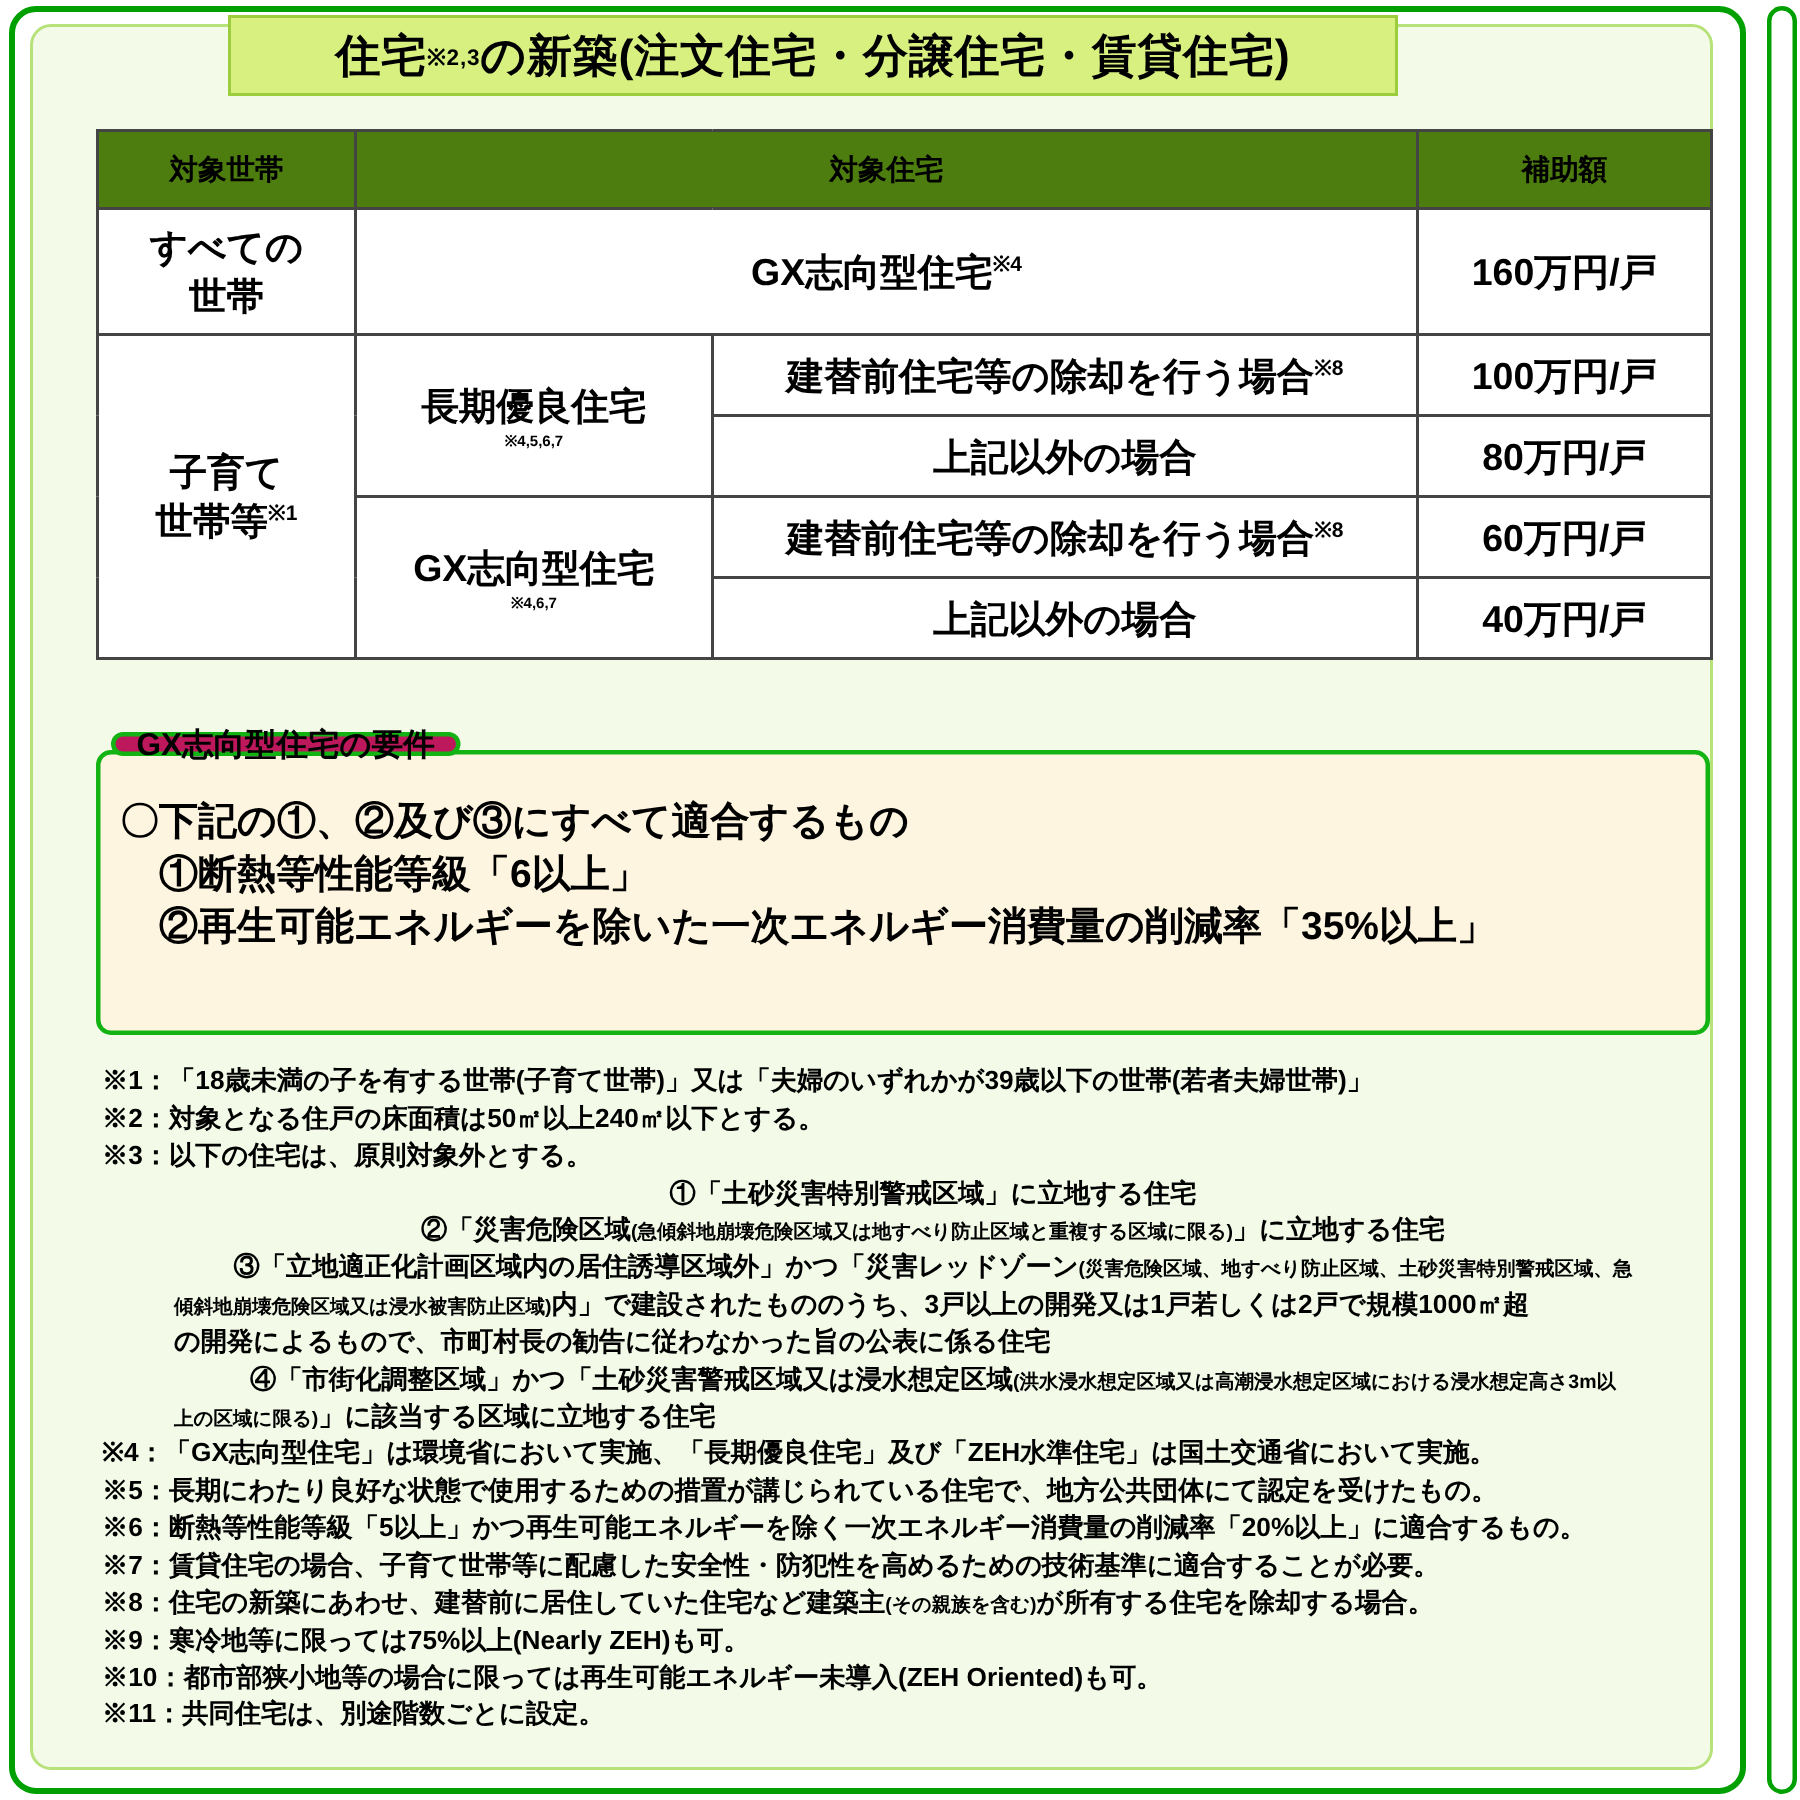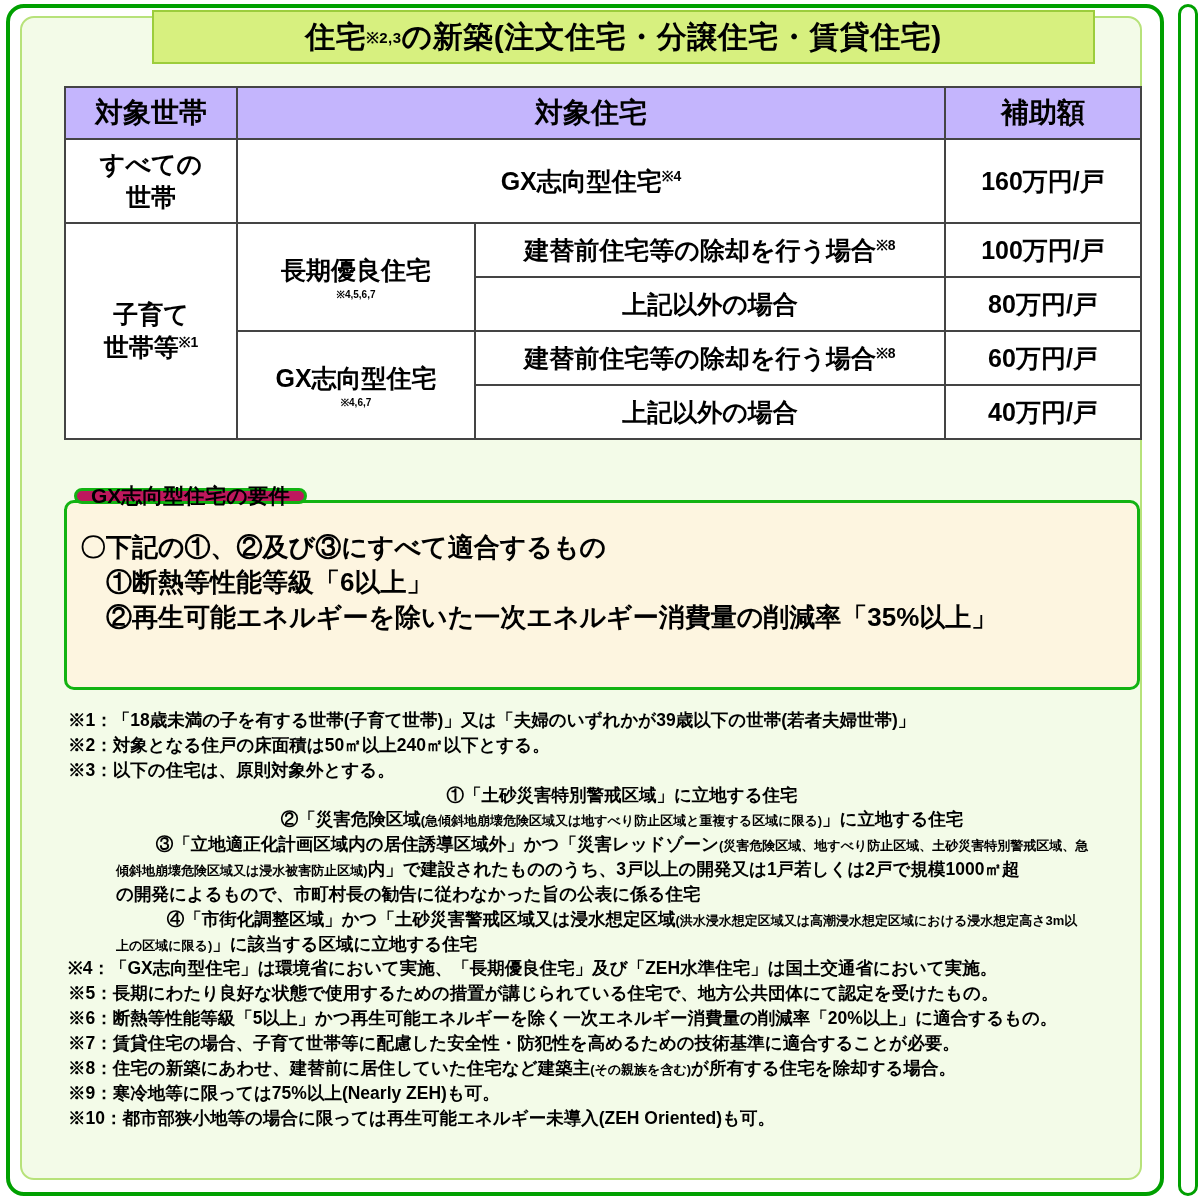--- a/index.html
+++ b/index.html
@@ -52,21 +52,21 @@
     border: 2px solid #b7e27a;
     border-radius: 14px;
     box-sizing: border-box;
     background: #f3fbe8;
   }
   
   .title-banner {
     position: absolute;
     left: 130px;
     top: -8px;
-    width: 943px;
+    width: 780px;
     height: 54px;
     background: #d7f07f;
     border: 2px solid #9ccd3c;
     box-sizing: border-box;
     display: flex;
     align-items: center;
     justify-content: center;
     font-size: 30px;
     font-weight: bold;
     letter-spacing: 0.5px;
@@ -88,23 +88,23 @@
   table.main-table td, table.main-table th {
     border: 2px solid #444444;
     background: #ffffff;
     padding: 4px 8px;
     font-size: 25px;
     font-weight: bold;
     text-align: center;
     vertical-align: middle;
   }
   table.main-table th {
-    background: #c4b5fd;
+    background: #4d7c0f;
     height: 42px;
-    font-size: 28px;
+    font-size: 19px;
   }
   td.left-align {
     text-align: left;
   }
   .sup-small {
     font-size: 14px;
     vertical-align: super;
     font-weight: bold;
   }
   .note-line {
@@ -296,16 +296,17 @@
       </span>
       <span class="row">※4：「GX志向型住宅」は環境省において実施、「長期優良住宅」及び「ZEH水準住宅」は国土交通省において実施。</span>
       <span class="row">※5：長期にわたり良好な状態で使用するための措置が講じられている住宅で、地方公共団体にて認定を受けたもの。</span>
       <span class="row">※6：断熱等性能等級「5以上」かつ再生可能エネルギーを除く一次エネルギー消費量の削減率「20%以上」に適合するもの。</span>
       <span class="row">※7：賃貸住宅の場合、子育て世帯等に配慮した安全性・防犯性を高めるための技術基準に適合することが必要。</span>
       <span class="row">
         <span>※8：住宅の新築にあわせ、建替前に居住していた住宅など建築主</span><span class="tiny">(その親族を含む)</span><span>が所有する住宅を除却する場合。</span>
       </span>
       <span class="row">※9：寒冷地等に限っては75%以上(Nearly ZEH)も可。</span>
       <span class="row">※10：都市部狭小地等の場合に限っては再生可能エネルギー未導入(ZEH Oriented)も可。</span>
+      <span class="row">※11：共同住宅は、別途階数ごとに設定。</span>
     </div>
 
   </div>
 </div>
 
 </body></html>

